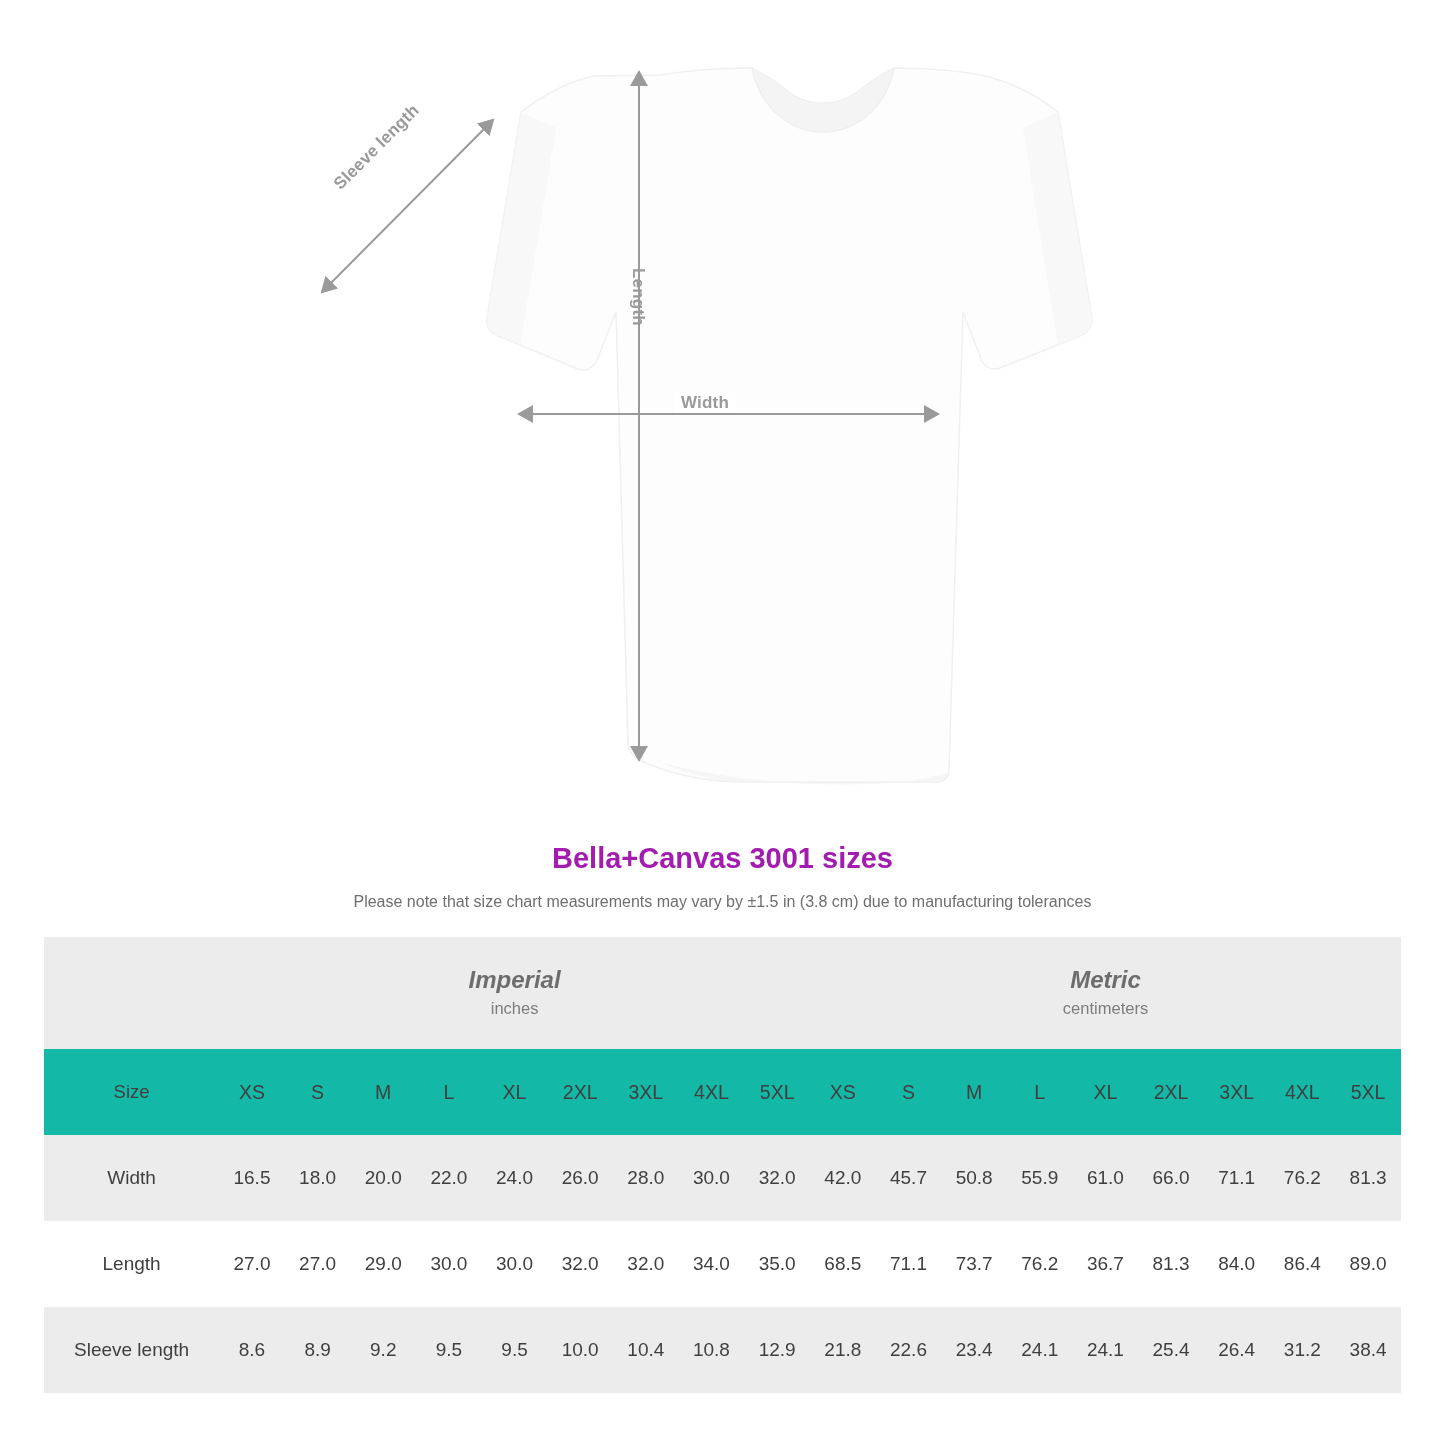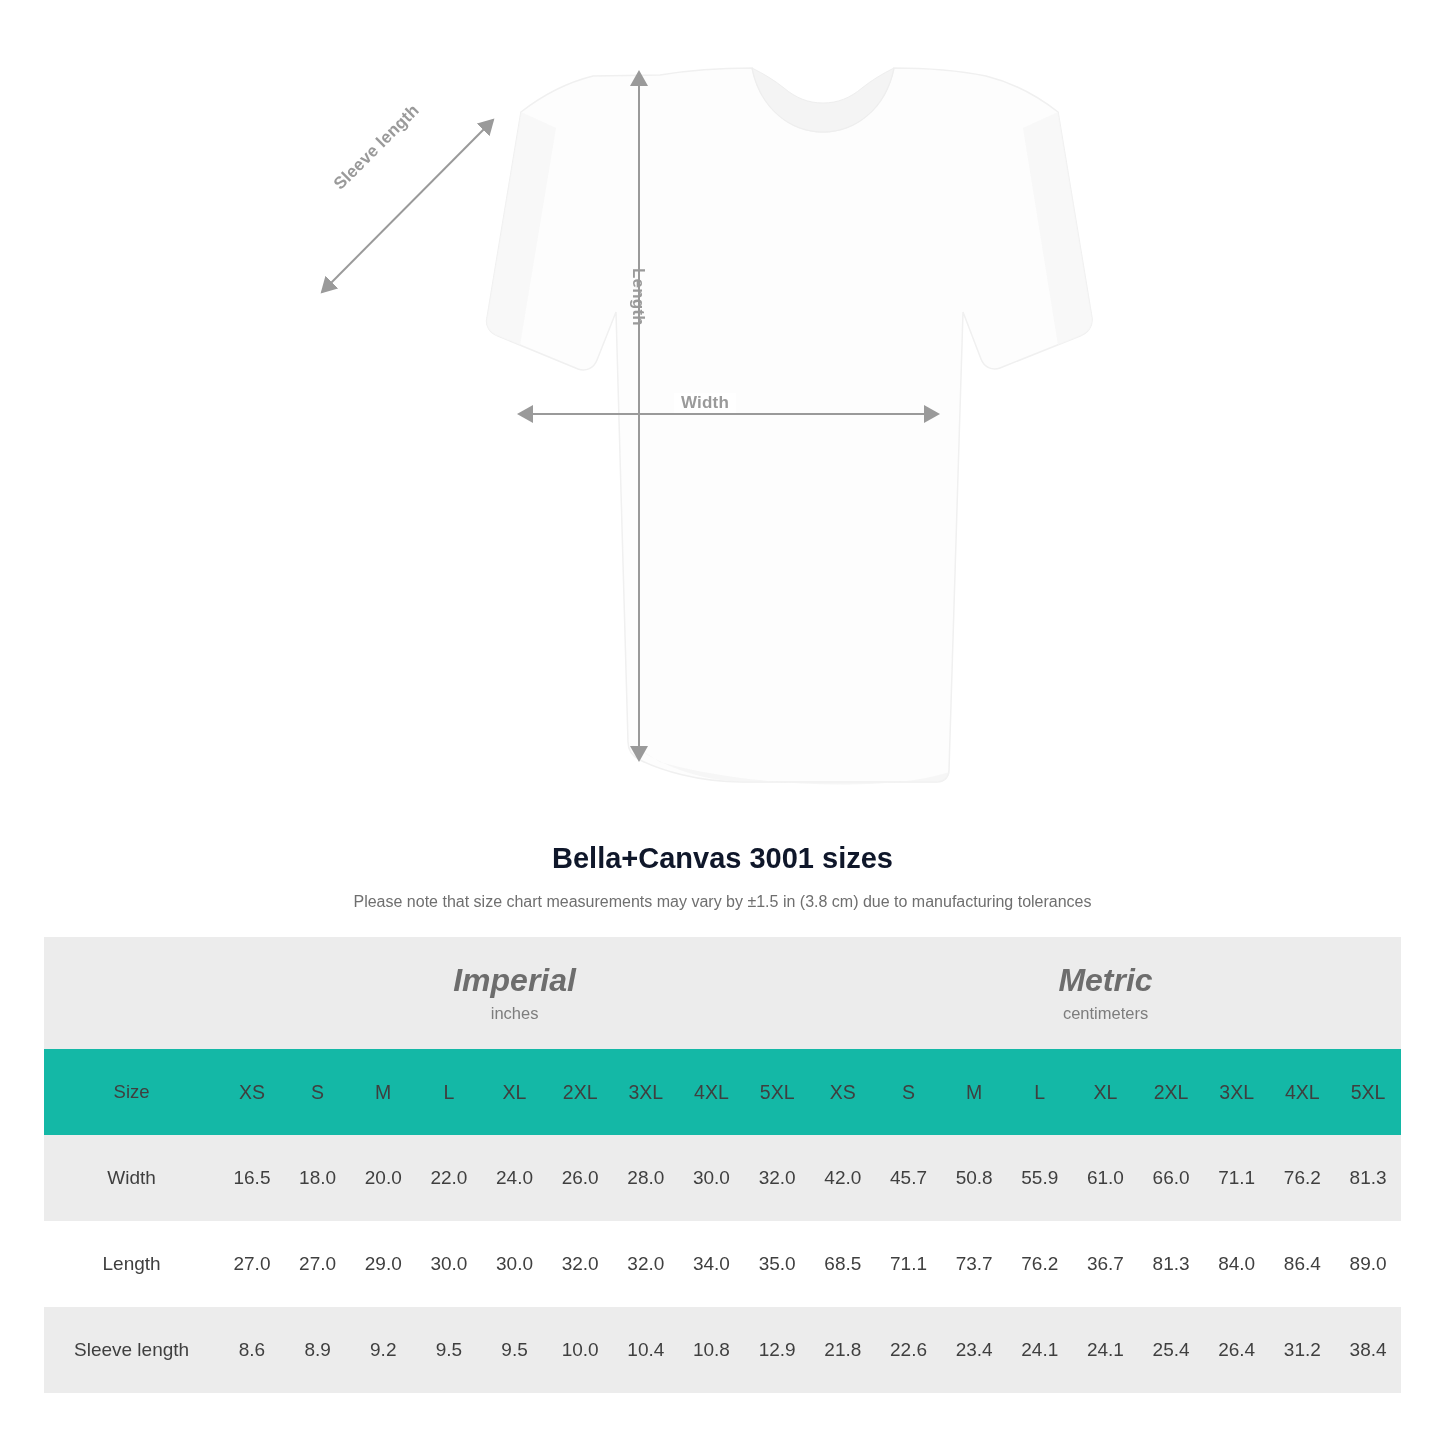--- a/index.html
+++ b/index.html
@@ -60,21 +60,21 @@
   }
 
   
   .title-block {
     text-align: center;
     margin-top: 12px;
   }
   .chart-title {
     font-size: 29px;
     font-weight: bold;
-    color: #0f172a;
+    color: #a21caf;
     margin: 3px;
   }
   .chart-note {
     font-size: 16px;
     color: #6f6f6f;
     margin: 18px 0 0 0;
   }
 
   
   .table-wrap {
@@ -89,21 +89,21 @@
     text-align: center;
     vertical-align: middle;
     font-weight: normal;
   }
 
   .unit-head td {
     height: 110px;
     background: #ececec;
   }
   .unit-name {
-    font-size: 32px;
+    font-size: 24px;
     font-style: italic;
     font-weight: bold;
     color: #6d6d6d;
     line-height: 1.25;
   }
   .unit-sub {
     font-size: 16.5px;
     color: #7d7d7d;
     line-height: 1.6;
   }

